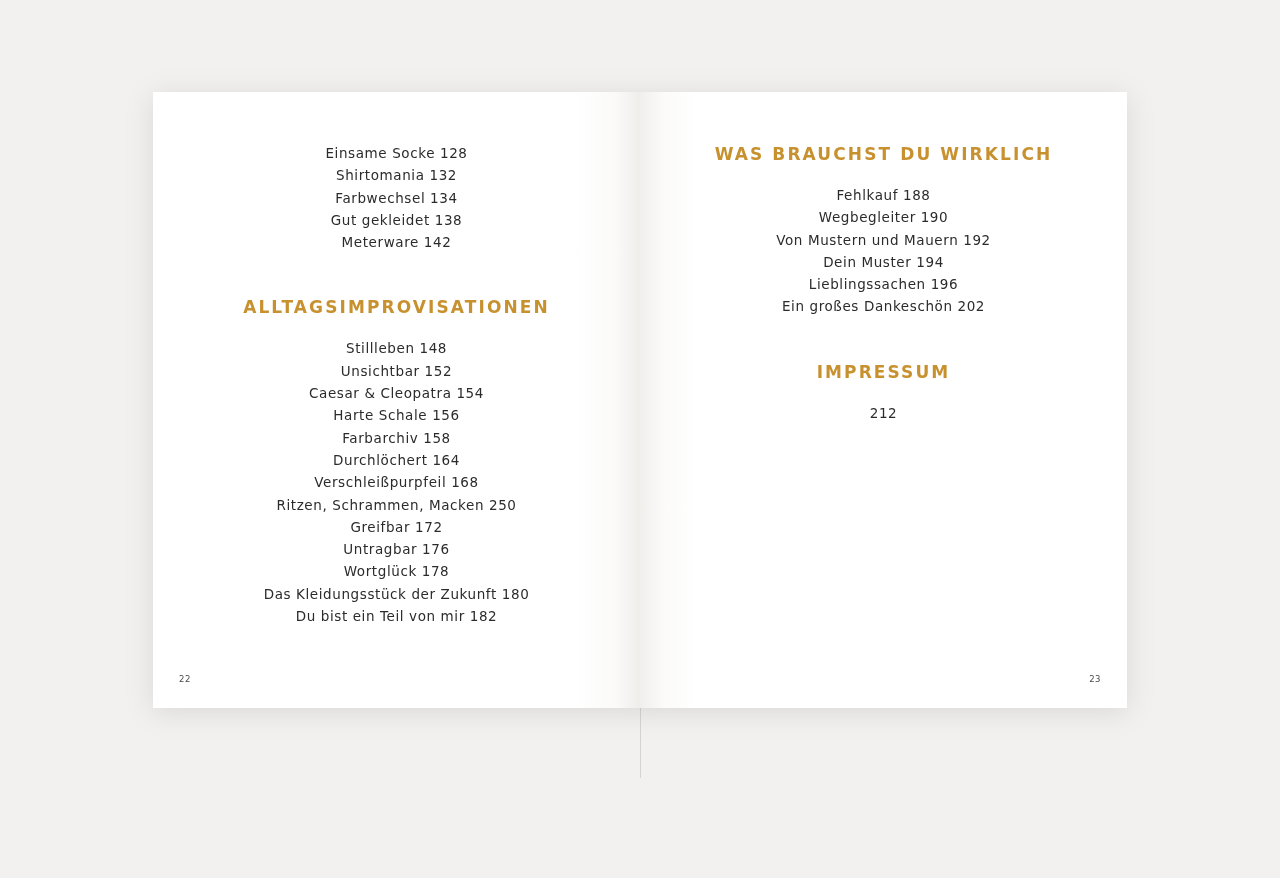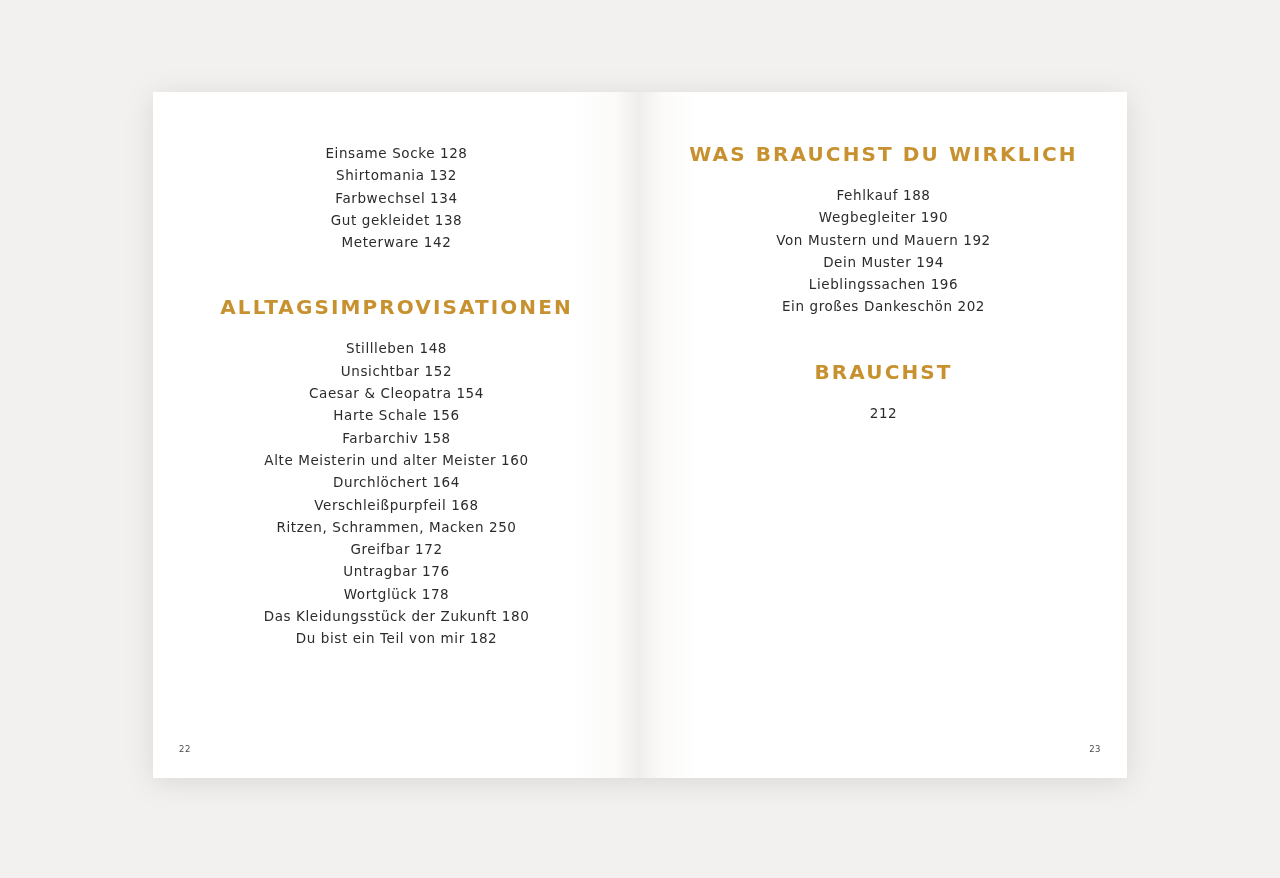--- a/index.html
+++ b/index.html
@@ -20,21 +20,21 @@
     top: 92px;
     width: 974px;
     height: 686px;
     display: flex;
     filter: drop-shadow(0 4px 14px rgba(0,0,0,0.10));
   }
 
   .page {
     position: relative;
     width: 487px;
-    height: 686px;
+    height: 616px;
     background: #ffffff;
     box-sizing: border-box;
     padding-left: 43px;
   }
 
   .page-left {
     background: linear-gradient(to right, #ffffff 0%, #ffffff 86%, #fbfaf9 95%, #eeedea 100%);
   }
   .page-right {
     background: linear-gradient(to left, #ffffff 0%, #ffffff 88%, #fcfbfa 95%, #f0efec 100%);
@@ -52,21 +52,21 @@
     font-family: "DejaVu Sans", sans-serif;
     font-size: 13.5px;
     color: #2b2b2b;
     letter-spacing: 0.6px;
     line-height: 22.3px;
     white-space: nowrap;
   }
 
   .section-head {
     font-family: "DejaVu Sans", sans-serif;
-    font-size: 20px;
+    font-size: 17px;
     font-weight: bold;
     color: #c8912f;
     letter-spacing: 2.1px;
     line-height: 24px;
     white-space: nowrap;
   }
 
   .gap-block {
     height: 42px;
   }
@@ -112,21 +112,20 @@
 
       <div class="section-head">ALLTAGSIMPROVISATIONEN</div>
 
       <div class="gap-small"></div>
 
       <div class="toc-entry">Stillleben 148</div>
       <div class="toc-entry">Unsichtbar 152</div>
       <div class="toc-entry">Caesar &amp; Cleopatra 154</div>
       <div class="toc-entry">Harte Schale 156</div>
       <div class="toc-entry">Farbarchiv 158</div>
-      <div class="toc-entry">Alte Meisterin und alter Meister 160</div>
       <div class="toc-entry">Durchlöchert 164</div>
       <div class="toc-entry">Verschleißpurpfeil 168</div>
       <div class="toc-entry">Ritzen, Schrammen, Macken 250</div>
       <div class="toc-entry">Greifbar 172</div>
       <div class="toc-entry">Untragbar 176</div>
       <div class="toc-entry">Wortglück 178</div>
       <div class="toc-entry">Das Kleidungsstück der Zukunft 180</div>
       <div class="toc-entry">Du bist ein Teil von mir 182</div>
 
     </div>
@@ -144,21 +143,21 @@
 
       <div class="toc-entry">Fehlkauf 188</div>
       <div class="toc-entry">Wegbegleiter 190</div>
       <div class="toc-entry">Von Mustern und Mauern 192</div>
       <div class="toc-entry">Dein Muster 194</div>
       <div class="toc-entry">Lieblingssachen 196</div>
       <div class="toc-entry">Ein großes Dankeschön 202</div>
 
       <div class="gap-block"></div>
 
-      <div class="section-head">BRAUCHST</div>
+      <div class="section-head">IMPRESSUM</div>
 
       <div class="gap-small"></div>
 
       <div class="toc-entry">212</div>
 
     </div>
     <div class="folio folio-right">23</div>
   </div>
 
 </div>

